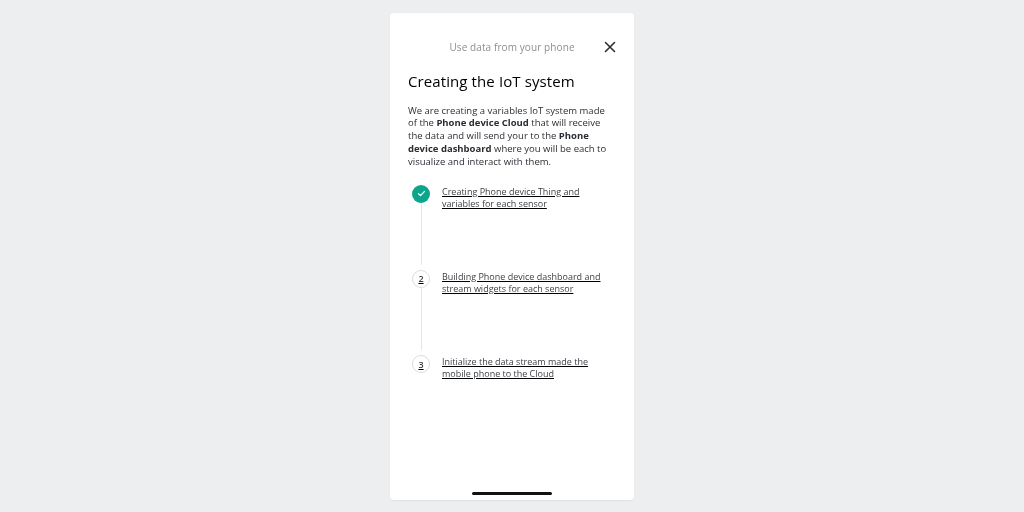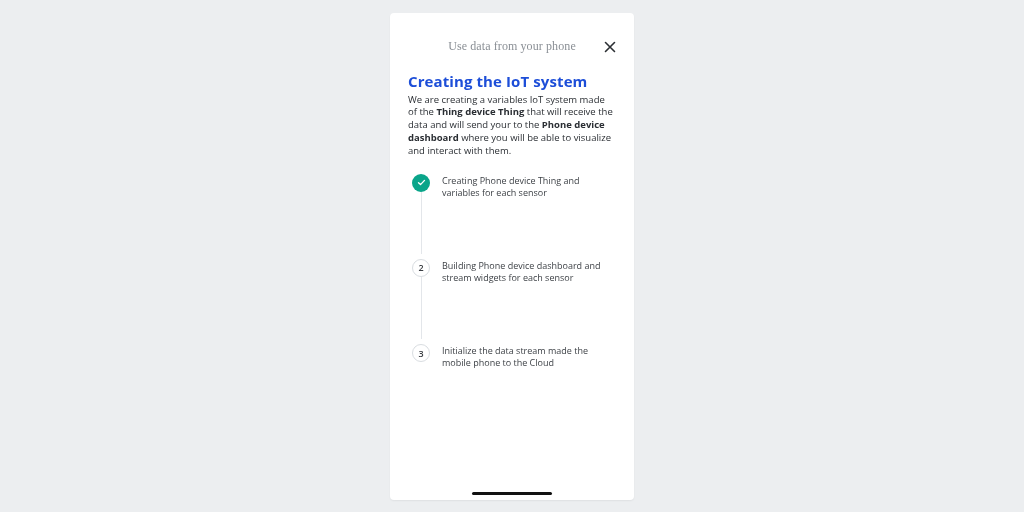--- a/index.html
+++ b/index.html
@@ -11,57 +11,57 @@
       -webkit-font-smoothing: antialiased;
     }
     .stage { width: 1024px; height: 512px; background: #eceef0; display: flex; align-items: center; justify-content: center; }
     .phone {
       width: 244px; height: 487px; background: #fff; border-radius: 4px;
       box-shadow: 0 1px 2px rgba(0,0,0,0.06);
       position: relative; display: flex; flex-direction: column;
       padding: 20px 18px 16px 18px;
     }
     .topbar { display: flex; align-items: center; justify-content: center; position: relative; height: 28px; margin-bottom: 10px; }
-    .topbar-title { font-size: 12px; color: #8a8f95; letter-spacing: .1px; font-family: Liberation Serif, serif; }
+    .topbar-title { font-size: 10px; color: #8a8f95; letter-spacing: .1px; }
     .close-btn { position: absolute; right: -4px; top: 4px; width: 20px; height: 20px; display:flex; align-items:center; justify-content:center; cursor: pointer; }
     .close-btn svg { display:block; }
-    h1.page-title { font-size: 15px; font-weight: 700; color: #1d4ed8; margin-bottom: 3px; letter-spacing: .1px; }
+    h1.page-title { font-size: 15px; font-weight: 400; color: #000000; margin-bottom: 14px; letter-spacing: .1px; }
     .intro { font-size: 9.5px; line-height: 1.35; color: #2a2e33; margin-bottom: 16px; }
     .intro b, .intro strong { font-weight: 700; }
     .steps { position: relative; padding-left: 0; }
     .step { display:flex; align-items:flex-start; position:relative; }
     .marker-col { width: 26px; display:flex; flex-direction:column; align-items:center; }
     .marker { width: 18px; height: 18px; border-radius: 50%; display:flex; align-items:center; justify-content:center; font-size: 9px; font-weight:600; }
     .marker.done { background: #0aa58a; color: #fff; }
     .marker.pending { background: #fff; border: 1px solid #d9dde1; color: #3b3f44; }
     .step-text { font-size: 9px; line-height: 1.35; color: #3b3f44; padding-top: 1px; padding-left: 8px; flex:1; }
     .steps-block { display:flex; flex-direction:column; }
     .vline { position:absolute; left: 12.5px; width:1px; background:#e3e6ea; }
-    .step-row { position:relative; }
+    .step-row { position:relative;text-decoration:underline; }
     .home-indicator { position:absolute; bottom:5px; left:50%; transform:translateX(-50%); width: 80px; height: 3px; background:#111; border-radius: 2px; }
   </style>
 </head>
 <body>
 
 <div class="stage">
   <div class="phone">
 
     <div class="topbar">
       <span class="topbar-title">Use data from your phone</span>
       <span class="close-btn" aria-label="Close">
         <svg width="12" height="12" viewBox="0 0 12 12">
           <path d="M1.5 1.5 L10.5 10.5 M10.5 1.5 L1.5 10.5" stroke="#2b2f33" stroke-width="1.6" stroke-linecap="round" fill="none"></path>
         </svg>
       </span>
     </div>
 
     <h1 class="page-title">Creating the IoT system</h1>
 
     <p class="intro">
-      <span>We are creating a variables IoT system made of the </span><strong>Thing device Thing</strong><span> that will receive the data and will send your to the </span><strong>Phone device dashboard</strong><span> where you will be able to visualize and interact with them.</span>
+      <span>We are creating a variables IoT system made of the </span><strong>Phone device Cloud</strong><span> that will receive the data and will send your to the </span><strong>Phone device dashboard</strong><span> where you will be each to visualize and interact with them.</span>
     </p>
 
     <div class="steps steps-block" style="position:relative;">
 
       <div class="step step-row" style="min-height:20px;">
         <span class="vline" style="top:18px; height:62px;"></span>
         <div class="marker-col">
           <span class="marker done">
             <svg width="9" height="9" viewBox="0 0 12 12">
                 <path d="M2 6.2 L4.7 8.8 L10 3.2" stroke="#fff" stroke-width="1.8" fill="none" stroke-linecap="round" stroke-linejoin="round"></path>

